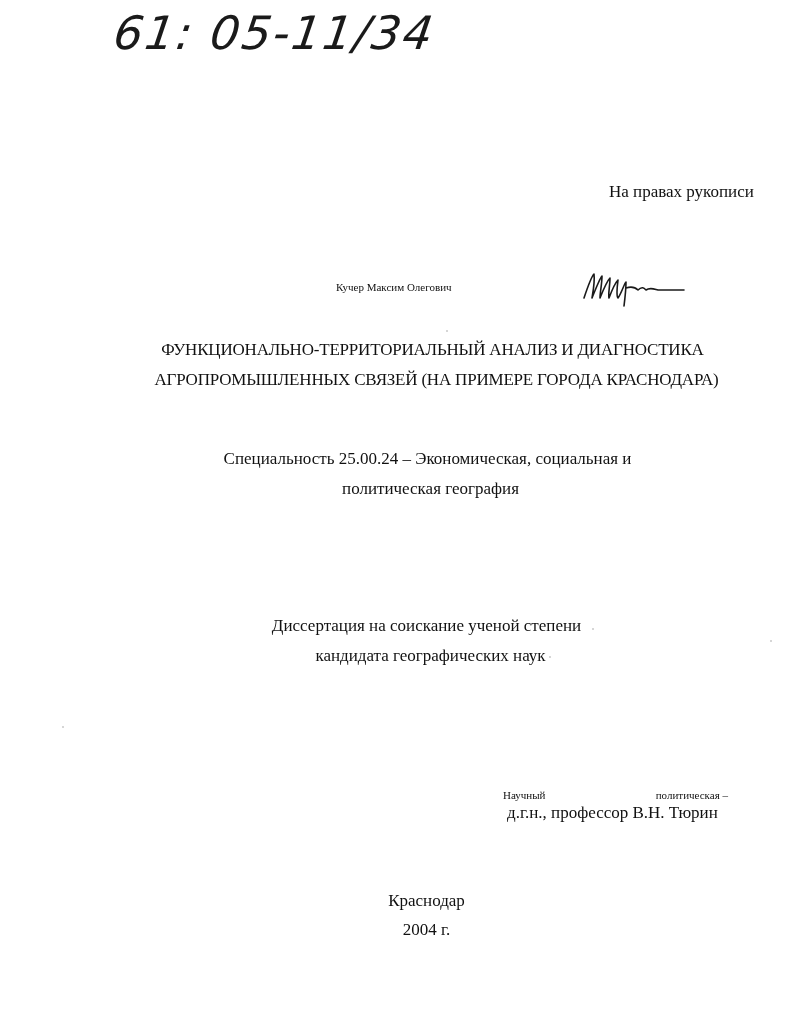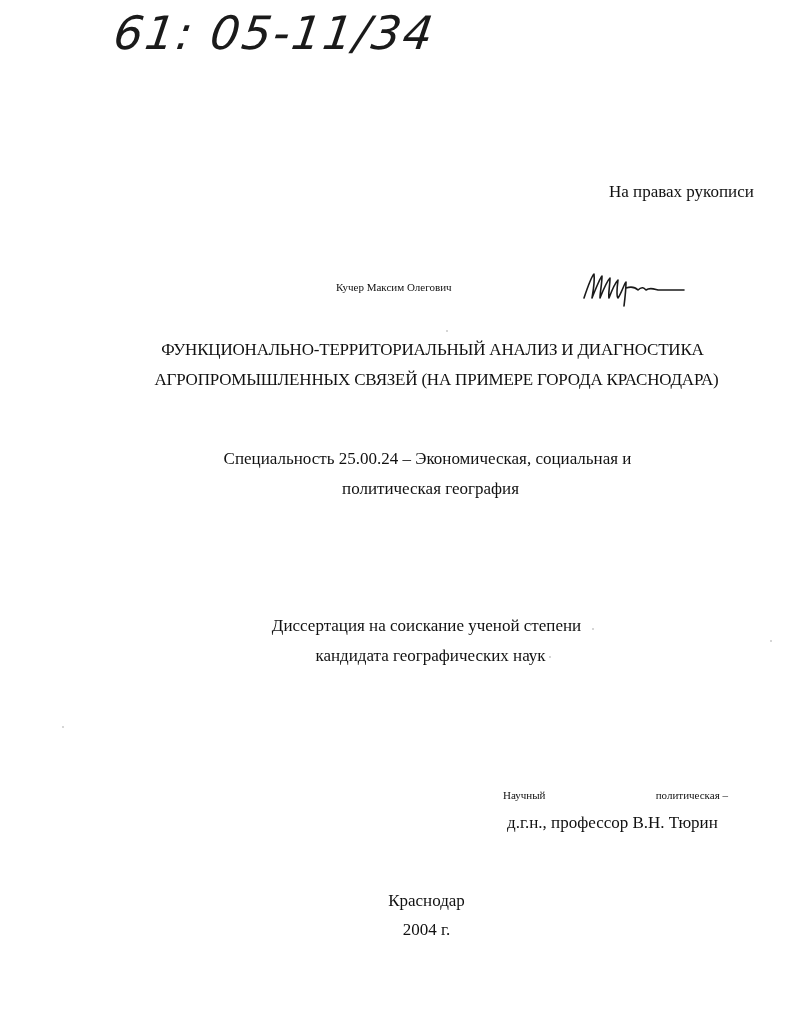--- a/index.html
+++ b/index.html
@@ -81,21 +81,20 @@
       width: 225px;
       font-size: 11px;
       display: flex;
       justify-content: space-between;
       margin-top: 16px;
     }
     .sup-2 {
       left: 507px;
       top: 803px;
       font-size: 17px;
-      margin-top: 10px;
     }
     .city { top: 891px; left: 30px; }
     .year { top: 920px; left: 30px; }
     .speck {
       position: absolute;
       width: 2px; height: 2px;
       background: #c8c8c8;
       border-radius: 1px;
     }
   </style>

